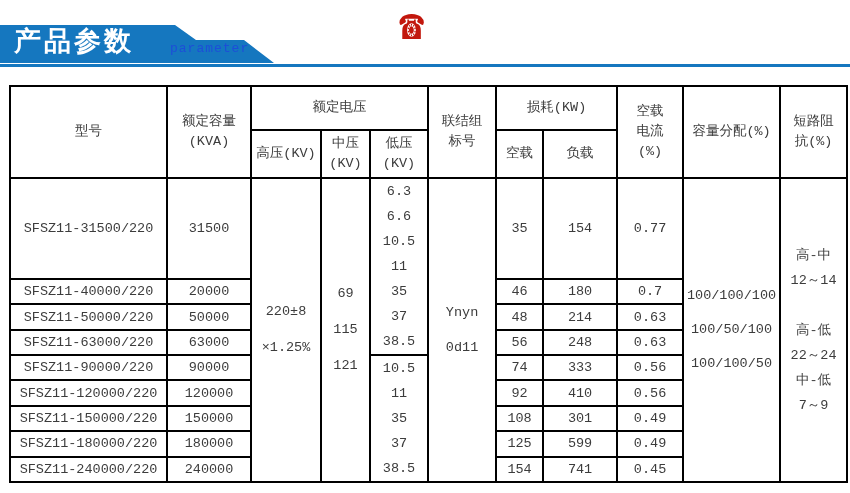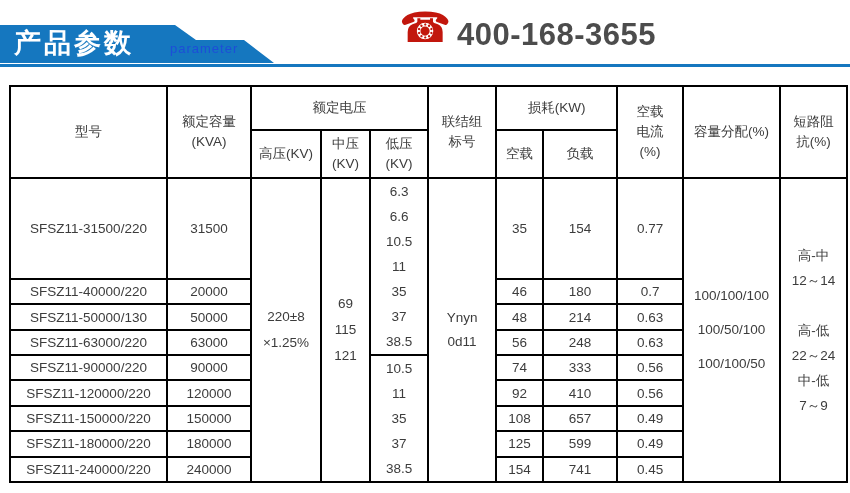--- a/index.html
+++ b/index.html
@@ -1,17 +1,17 @@
 <!DOCTYPE html>
 <html><head>
 <meta charset="utf-8">
 <style>
   html,body{margin:0;padding:0;background:#ffffff;}
   .page{position:relative;width:850px;height:493px;background:#ffffff;overflow:hidden;
-        font-family:Liberation Sans, sans-serif;color:#3c3c3c;}
+        font-family:Liberation Mono, monospace;color:#3c3c3c;}
 
   
   .banner-shape{position:absolute;left:0;top:25px;width:278px;height:38px;background:#1577bf;
       clip-path:polygon(0 0,175px 0,196px 15px,244px 15px,274px 38px,0 38px);}
   .banner-title{position:absolute;left:14px;top:25px;height:38px;line-height:37px;
       font-size:27px;font-weight:bold;color:#fff;letter-spacing:3px;}
   .banner-sub{position:absolute;left:170px;top:41px;width:78px;text-align:left;
       font-size:13px;color:#1d4ed8;letter-spacing:1px;}
   .blue-line{position:absolute;left:0;top:64px;width:850px;height:3px;background:#1577bf;}
 
@@ -22,36 +22,35 @@
 
   
   table.params{position:absolute;left:9px;top:85px;width:837px;border-collapse:collapse;
       table-layout:fixed;}
   table.params td{border:2px solid #000;text-align:center;vertical-align:middle;
       padding:0;font-size:13.5px;color:#3c3c3c;white-space:pre-line;overflow:hidden;}
   tr.h1{height:44px;} tr.h2{height:48px;}
   tr.r1{height:100px;} tr.rn{height:25px;padding-left:20px;}
   td.hd{font-size:14px;color:#333;line-height:20px;}
   td.vtop{vertical-align:top;padding-top:2px;line-height:25px;margin-left:8px;}
-  td.hvmv{vertical-align:top;padding-top:4px;line-height:26px;}
-  td.vector{padding-top:50px;line-height:24px;}
+  td.hvmv{vertical-align:top;padding-top:4px;line-height:36px;}
+  td.vector{padding-top:50px;line-height:35px;}
   td.dist{padding-top:76px;line-height:34px;}
 </style>
 </head>
 <body>
 
 <div class="page">
 
   <div class="banner-shape"></div>
   <div class="banner-title">产品参数</div>
   <div class="banner-sub">parameter</div>
   <div class="blue-line"></div>
 
   <div class="phone-icon">☎</div>
-  <div class="phone-number">400-168-3655</div>
 
   <table class="params">
     <colgroup>
       <col style="width:157px">
         <col style="width:84px">
         <col style="width:70px">
       <col style="width:49px">
         <col style="width:58px">
         <col style="width:68px">
       <col style="width:47px">
@@ -120,21 +119,21 @@
     </tr>
 
     <tr class="rn">
       <td>SFSZ11-40000/220</td>
       <td>20000</td>
       <td>46</td>
       <td>180</td>
       <td>0.7</td>
     </tr>
     <tr class="rn">
-      <td>SFSZ11-50000/130</td>
+      <td>SFSZ11-50000/220</td>
       <td>50000</td>
       <td>48</td>
       <td>214</td>
       <td>0.63</td>
     </tr>
     <tr class="rn">
       <td>SFSZ11-63000/220</td>
       <td>63000</td>
       <td>56</td>
       <td>248</td>
@@ -156,21 +155,21 @@
       <td>SFSZ11-120000/220</td>
       <td>120000</td>
       <td>92</td>
       <td>410</td>
       <td>0.56</td>
     </tr>
     <tr class="rn">
       <td>SFSZ11-150000/220</td>
       <td>150000</td>
       <td>108</td>
-      <td>657</td>
+      <td>301</td>
       <td>0.49</td>
     </tr>
     <tr class="rn">
       <td>SFSZ11-180000/220</td>
       <td>180000</td>
       <td>125</td>
       <td>599</td>
       <td>0.49</td>
     </tr>
     <tr class="rn">

